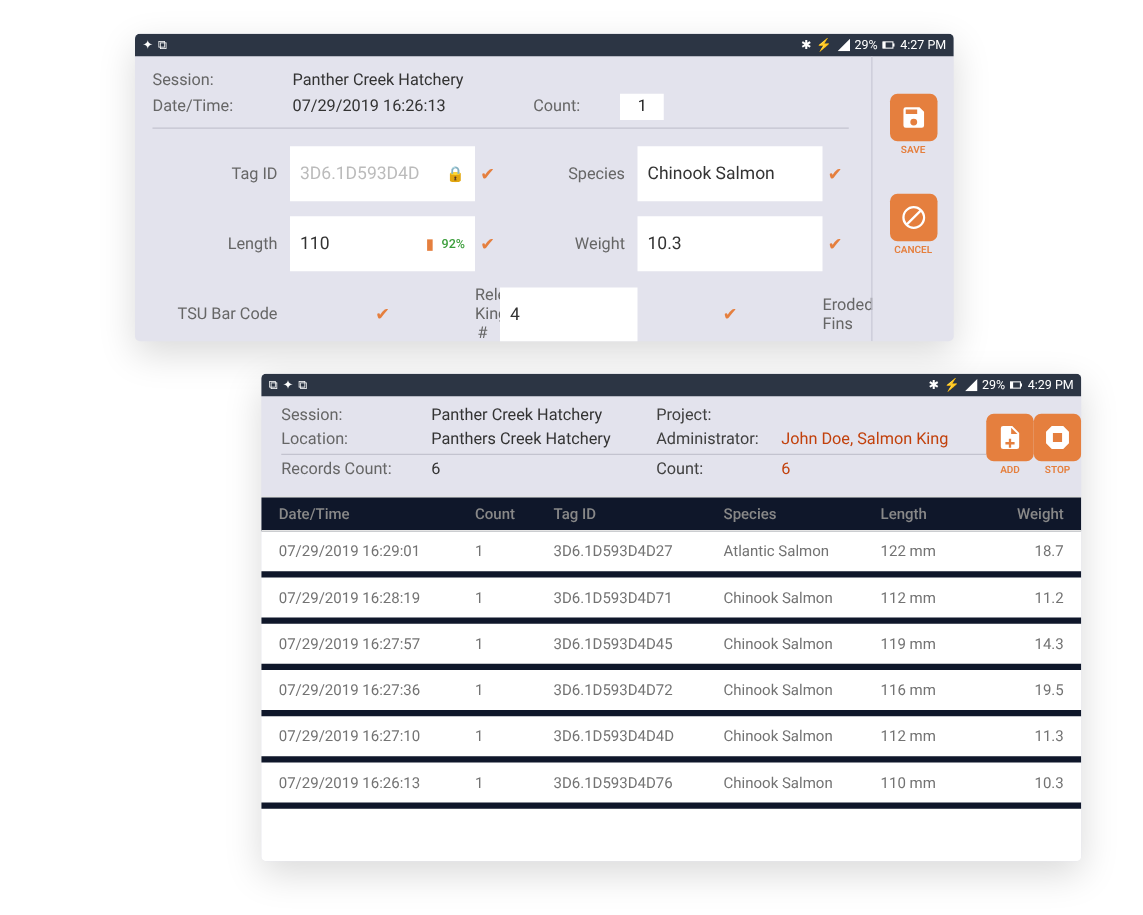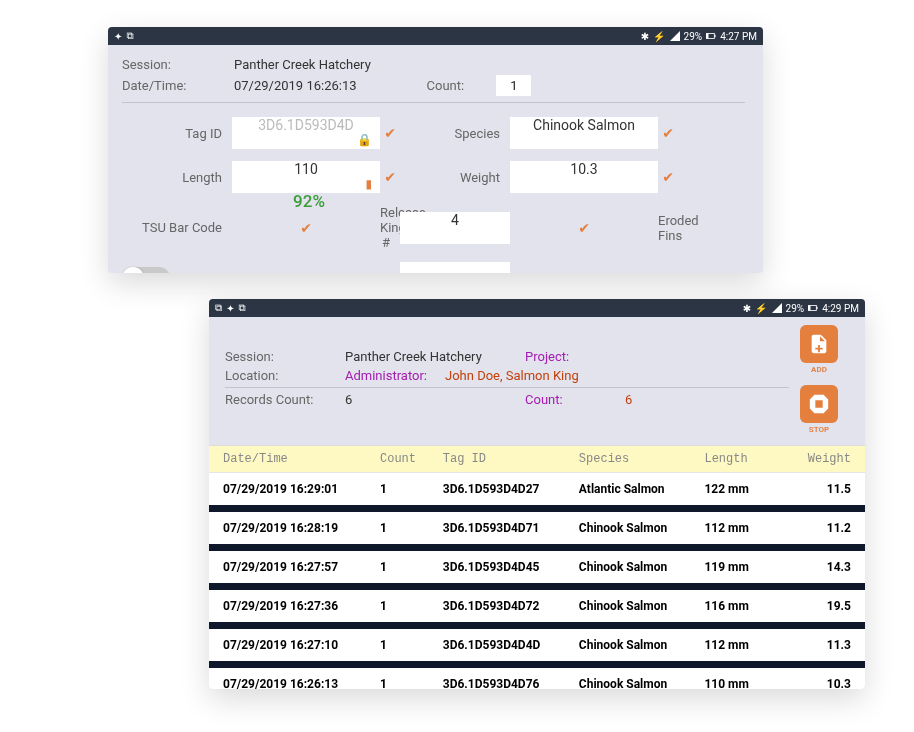--- a/index.html
+++ b/index.html
@@ -46,27 +46,27 @@
   .hdr-row .lbl { color:#666; width:112px; }
   .hdr-row .val { color:#333; }
   .hdr-row .count-lbl { color:#666; margin-left:70px; }
   .count-box { background:#fff; padding:3px 14px; margin-left:32px; color:#222; }
 
   .divider { height:1px; background:#c3c3cf; margin: 6px 0 14px; }
 
   .form-grid { display:grid; grid-template-columns: 110px 148px 20px 110px 148px 20px; row-gap:12px; align-items:center; }
   .form-grid .flabel { text-align:right; color:#666; font-size:13px; padding-right:10px; }
   .input {
-    background:#fff; height:32px; padding:0 8px; display:flex; align-items:center;
-    color:#333; font-size:14px; position:relative;flex-direction:column;
+    background:#fff; height:44px; padding:0 8px; display:flex; align-items:center;
+    color:#333; font-size:14px; position:relative;
   }
   .input.placeholder { color:#bbb; }
   .lock-icon { color:#e57f3e; margin-left:auto; font-size:12px; }
   .battery-icon { color:#e57f3e; margin-left:auto; font-size:12px; }
-  .pct { color:#3a9d3a; margin-left:6px; font-size:17px; font-weight:500; }
+  .pct { color:#3a9d3a; margin-left:6px; font-size:10px; font-weight:500; }
   .check { color:#e57f3e; text-align:center; font-size:14px; }
 
   .toggle {
     width:48px; height:22px; background:#c9c9c9; border-radius:11px; position:relative;
   }
   .toggle .knob {
     position:absolute; width:22px; height:22px; background:#fff; border-radius:50%;
     left:0; top:0; box-shadow:0 1px 3px rgba(0,0,0,0.3);
   }
 
@@ -76,33 +76,33 @@
   }
   .action-btn .icon-box {
     width:38px; height:38px; background:#e57f3e; border-radius:6px;
     display:flex; align-items:center; justify-content:center;
   }
   .action-btn .icon-box svg { width:22px; height:22px; fill:#fff; }
 
   
   .card2 { display:flex; flex-direction:column; height: calc(100% - 18px); }
   .info-row { display:flex; padding:4px 16px; align-items:center; }
-  .info-row .btn-col2 { width:60px; padding-top:4px; display:flex; flex-direction:column; align-items:center; gap:10px; }
+  .info-row .btn-col2 { width:60px; padding-top:4px; display:flex; flex-direction:row; align-items:center; }
   .info-left { flex:1; }
   .info-line { display:flex; align-items:center; font-size:13px; margin:4px 0; }
   .info-line .l1 { width:120px; color:#666; }
   .info-line .v1 { color:#333; width:180px; }
-  .info-line .l2 { color:#a21caf; width:100px; }
+  .info-line .l2 { color:#404040; width:100px; }
   .info-line .v2 { color:#c2410c; }
   .thin-div { height:1px; background:#c3c3cf; margin:4px 0; }
 
   .table { flex:1; background:#fff; border-top:1px solid #ddd; margin:6px 0 0 0; }
   .table .thead, .table .trow { display:grid; grid-template-columns: 1.5fr 0.6fr 1.3fr 1.2fr 0.8fr 0.6fr; padding:6px 14px; align-items:center; font-size:12px; }
-  .table .thead { background:#fef9c3; color:#888; font-weight:500; border-bottom:1px solid #e5e5e5;font-family:Liberation Mono, monospace; }
-  .table .trow { color:#000000; border-bottom:7px solid #0f172a; padding:9px 14px;font-weight:bold; }
+  .table .thead { background:#0f172a; color:#888; font-weight:500; border-bottom:1px solid #e5e5e5; }
+  .table .trow { color:#737373; border-bottom:5px solid #0f172a; padding:9px 14px; }
   .table .num-r { text-align:right; }
 
 </style>
 </head>
 <body>
 
 <div class="tablet t1">
   <div class="status-bar">
     <div class="left-icons">
       <span>✦</span>
@@ -178,20 +178,38 @@
               <div class="knob"></div>
             </div>
         </div>
         <div></div>
         <div class="flabel">Image</div>
         <div class="input"></div>
         <div></div>
       </div>
     </div>
 
+    <div class="btn-col">
+      <div class="action-btn">
+        <div class="icon-box">
+          <svg viewBox="0 0 24 24">
+              <path d="M17 3H5a2 2 0 0 0-2 2v14a2 2 0 0 0 2 2h14a2 2 0 0 0 2-2V7l-4-4zm-5 16a3 3 0 1 1 0-6 3 3 0 0 1 0 6zm3-10H5V5h10v4z"></path>
+            </svg>
+        </div>
+        <span>SAVE</span>
+      </div>
+      <div class="action-btn">
+        <div class="icon-box">
+          <svg viewBox="0 0 24 24">
+              <path d="M12 2a10 10 0 1 0 0 20 10 10 0 0 0 0-20zM4 12a8 8 0 0 1 12.9-6.3L5.7 16.9A8 8 0 0 1 4 12zm8 8a8 8 0 0 1-4.9-1.7L18.3 7.1A8 8 0 0 1 12 20z"></path>
+            </svg>
+        </div>
+        <span>CANCEL</span>
+      </div>
+    </div>
   </div>
 </div>
 
 <div class="tablet t2">
   <div class="status-bar">
     <div class="left-icons">
       <span>⧉</span>
       <span>✦</span>
       <span>⧉</span>
     </div>
@@ -215,20 +233,21 @@
     <div class="info-row">
       <div class="info-left">
         <div class="info-line">
           <span class="l1">Session:</span>
           <span class="v1">Panther Creek Hatchery</span>
           <span class="l2">Project:</span>
           <span class="v2"></span>
         </div>
         <div class="info-line">
           <span class="l1">Location:</span>
+          <span class="v1">Panthers Creek Hatchery</span>
           <span class="l2">Administrator:</span>
           <span class="v2">John  Doe, Salmon King</span>
         </div>
         <div class="thin-div"></div>
         <div class="info-line">
           <span class="l1">Records Count:</span>
           <span class="v1">6</span>
           <span class="l2">Count:</span>
           <span class="v2">6</span>
         </div>
@@ -262,21 +281,21 @@
         <span>Length</span>
         <span class="num-r">Weight</span>
       </div>
       <div id="rows">
           <div class="trow">
             <span>07/29/2019 16:29:01</span>
             <span>1</span>
             <span>3D6.1D593D4D27</span>
             <span>Atlantic Salmon</span>
             <span>122 mm</span>
-            <span class="num-r">11.5</span>
+            <span class="num-r">18.7</span>
           </div>
           <div class="trow">
             <span>07/29/2019 16:28:19</span>
             <span>1</span>
             <span>3D6.1D593D4D71</span>
             <span>Chinook Salmon</span>
             <span>112 mm</span>
             <span class="num-r">11.2</span>
           </div>
           <div class="trow">

